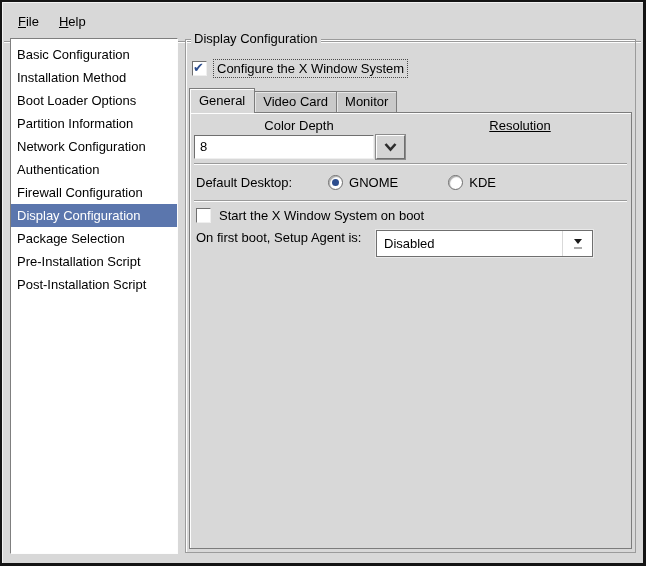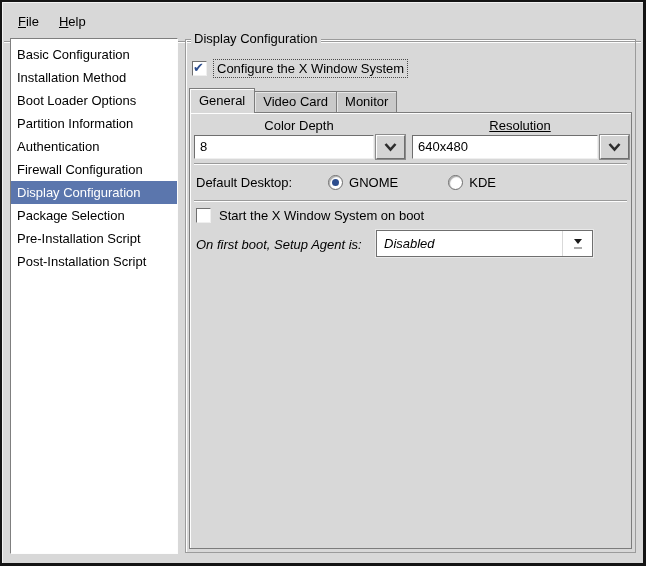--- a/index.html
+++ b/index.html
@@ -121,21 +121,21 @@
     width:15px;height:15px;border-radius:50%;background:#fff;
     border:1px solid #6d6d6d;
     box-shadow:inset 1px 1px 1px #a9a9a9;
     display:flex;align-items:center;justify-content:center;flex:0 0 auto;
   }
   .radio .radio-dot{width:7px;height:7px;border-radius:50%;background:var(--check-color);}
   .radio-label{margin:0 14px 0 6px;}
 
   .row-start-x{left:6px;top:95px;}
 
-  .setup-row{position:absolute;left:6px;top:117px;display:flex;align-items:center;height:28px;font-style:italic;}
+  .setup-row{position:absolute;left:6px;top:117px;display:flex;align-items:flex-start;height:28px;}
   .option-menu{
     position:absolute;left:180px;top:0;width:217px;height:27px;
     background:#fff;
     border:1px solid #6f6f6f;
     box-shadow:0 0 0 1px #e9e9e9;
     display:flex;align-items:center;cursor:default;
   }
   .option-menu .option-value{flex:1;padding-left:7px;overflow:hidden;white-space:nowrap;}
   .option-menu .option-arrow{
     width:30px;height:100%;display:flex;flex-direction:column;
@@ -152,20 +152,21 @@
   <div class="menubar">
     <span class="menu-item">File</span>
     <span class="menu-item">Help</span>
   </div>
 
   <div class="sidebar">
     <div class="side-item">Basic Configuration</div>
     <div class="side-item">Installation Method</div>
     <div class="side-item">Boot Loader Options</div>
     <div class="side-item">Partition Information</div>
+    <div class="side-item">Network Configuration</div>
     <div class="side-item">Authentication</div>
     <div class="side-item">Firewall Configuration</div>
     <div class="side-item selected">Display Configuration</div>
     <div class="side-item">Package Selection</div>
     <div class="side-item">Pre-Installation Script</div>
     <div class="side-item">Post-Installation Script</div>
   </div>
 
   <div class="group-frame">
     <span class="frame-label">Display Configuration</span>
@@ -190,28 +191,20 @@
 
       <div class="combo depth">
         <div class="entry">8</div>
         <div class="drop-btn">
           <svg width="15" height="10" viewBox="0 0 15 10">
               <polyline points="2.5,2 7.5,7.5 12.5,2" fill="none" stroke="#2d2d2d" stroke-width="2.6"></polyline>
             </svg>
         </div>
       </div>
 
-      <div class="combo res">
-        <div class="entry">640x480</div>
-        <div class="drop-btn">
-          <svg width="15" height="10" viewBox="0 0 15 10">
-              <polyline points="2.5,2 7.5,7.5 12.5,2" fill="none" stroke="#2d2d2d" stroke-width="2.6"></polyline>
-            </svg>
-        </div>
-      </div>
 
       <div class="separator sep-1"></div>
 
       <div class="desktop-row">
         <span>Default Desktop:</span>
         <span class="radio-group">
           <span class="radio">
             <span class="radio-dot"></span>
           </span>
           <span class="radio-label">GNOME</span>

